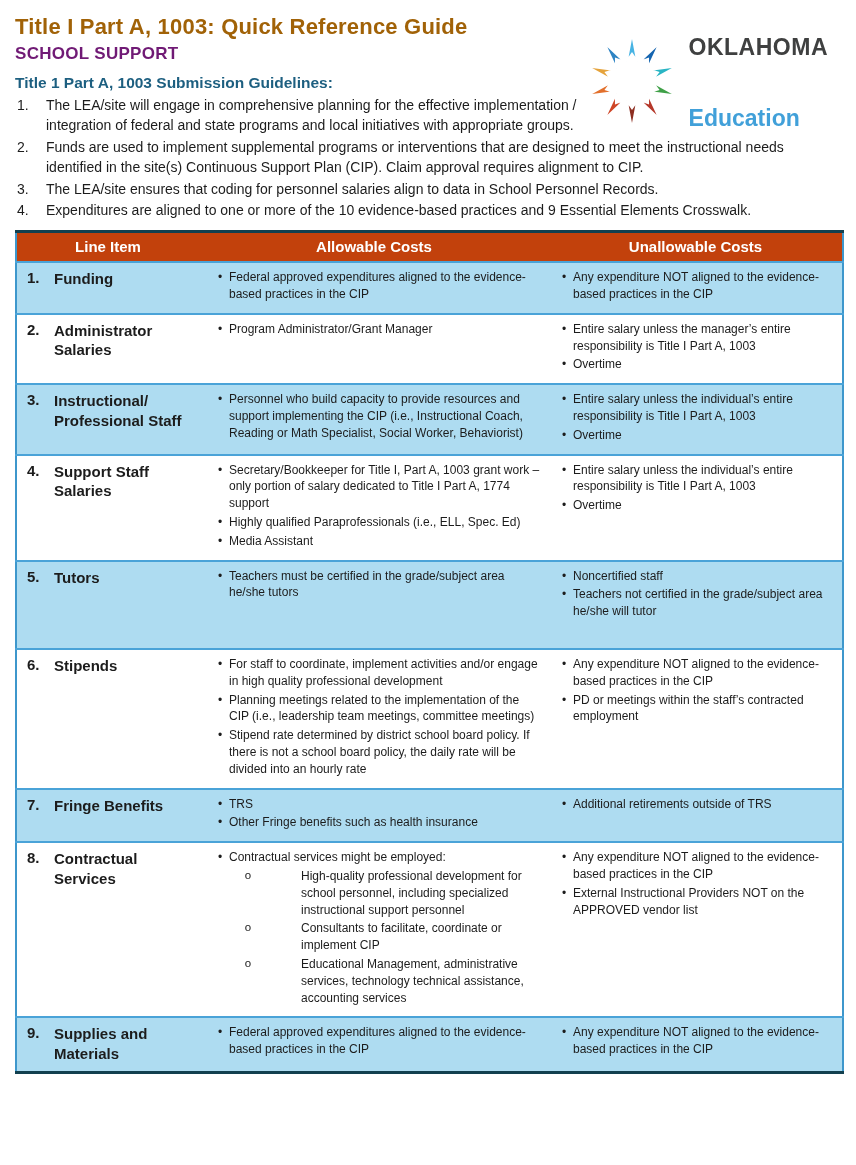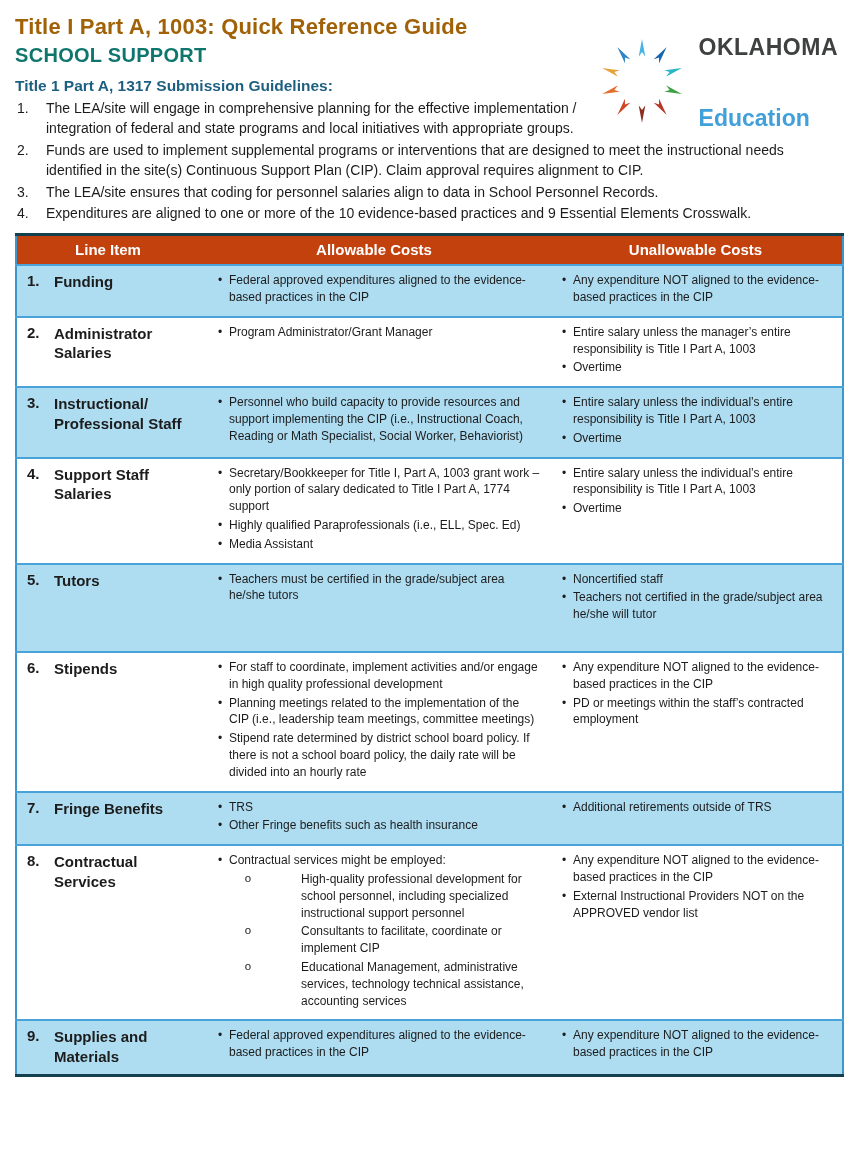--- a/index.html
+++ b/index.html
@@ -5,29 +5,29 @@
   html,body{margin:0;padding:0;background:#ffffff;}
   .page{
     width:856px;min-height:1165px;box-sizing:border-box;
     padding:10px 16px 0 15px;
     font-family:"Liberation Sans","DejaVu Sans",sans-serif;
     color:#1c1c1c;position:relative;
   }
   
   .doc-header{position:relative;}
   .doc-title{font-size:22px;font-weight:bold;color:#a16207;margin:4px 0 0;letter-spacing:.2px;}
-  .doc-subtitle{font-size:20px;font-weight:bold;color:#0f766e;margin:4px 0 0;letter-spacing:.3px;}
+  .doc-subtitle{font-size:17px;font-weight:bold;color:#701a75;margin:4px 0 0;letter-spacing:.3px;}
   .guidelines-heading{font-size:15.5px;font-weight:bold;color:#1d5f80;margin:10px 0 4px;}
   .guidelines{margin:0;padding:0;list-style:none;}
   .guidelines li{display:flex;font-size:14px;line-height:1.42;margin:0 0 2px;}
   .gnum{flex:none;width:29px;padding-left:2px;}
   .gtext{flex:1;}
   .guidelines li:nth-child(1) .gtext{max-width:568px;}
   
-  .logo{position:absolute;top:16px;right:2px;display:flex;align-items:center;gap:6px;}
+  .logo{position:absolute;top:16px;right:12px;display:flex;align-items:center;gap:6px;}
   .logo svg{width:102px;height:102px;}
   .logo-text{line-height:1.02;}
   .logo-org{font-size:23px;font-weight:bold;color:#3f4040;letter-spacing:.5px;}
   .logo-dept{font-size:23px;font-weight:bold;color:#41a0d9;margin-top:48px;}
   
   table.costs{
     width:827px;border-collapse:collapse;table-layout:fixed;margin-top:9px;
     border-left:2px solid #3e97cc;border-right:2px solid #3e97cc;
     border-top:3px solid #12404f;border-bottom:3px solid #12404f;
   }
@@ -53,21 +53,21 @@
   .allow-pad{padding-left:12px;}
 </style>
 </head>
 <body>
 
 <div class="page">
 
   <div class="doc-header">
     <h1 class="doc-title">Title I Part A, 1003: Quick Reference Guide</h1>
     <h2 class="doc-subtitle">SCHOOL SUPPORT</h2>
-    <h3 class="guidelines-heading">Title 1 Part A, 1317 Submission Guidelines:</h3>
+    <h3 class="guidelines-heading">Title 1 Part A, 1003 Submission Guidelines:</h3>
     <ol class="guidelines">
         <li>
           <span class="gnum">1.</span>
           <span class="gtext">The LEA/site will engage in comprehensive planning for the effective implementation / integration of federal and state programs and local initiatives with appropriate groups.</span>
         </li>
         <li>
           <span class="gnum">2.</span>
           <span class="gtext">Funds are used to implement supplemental programs or interventions that are designed to meet the instructional needs identified in the site(s) Continuous Support Plan (CIP). Claim approval requires alignment to CIP.</span>
         </li>
         <li>

